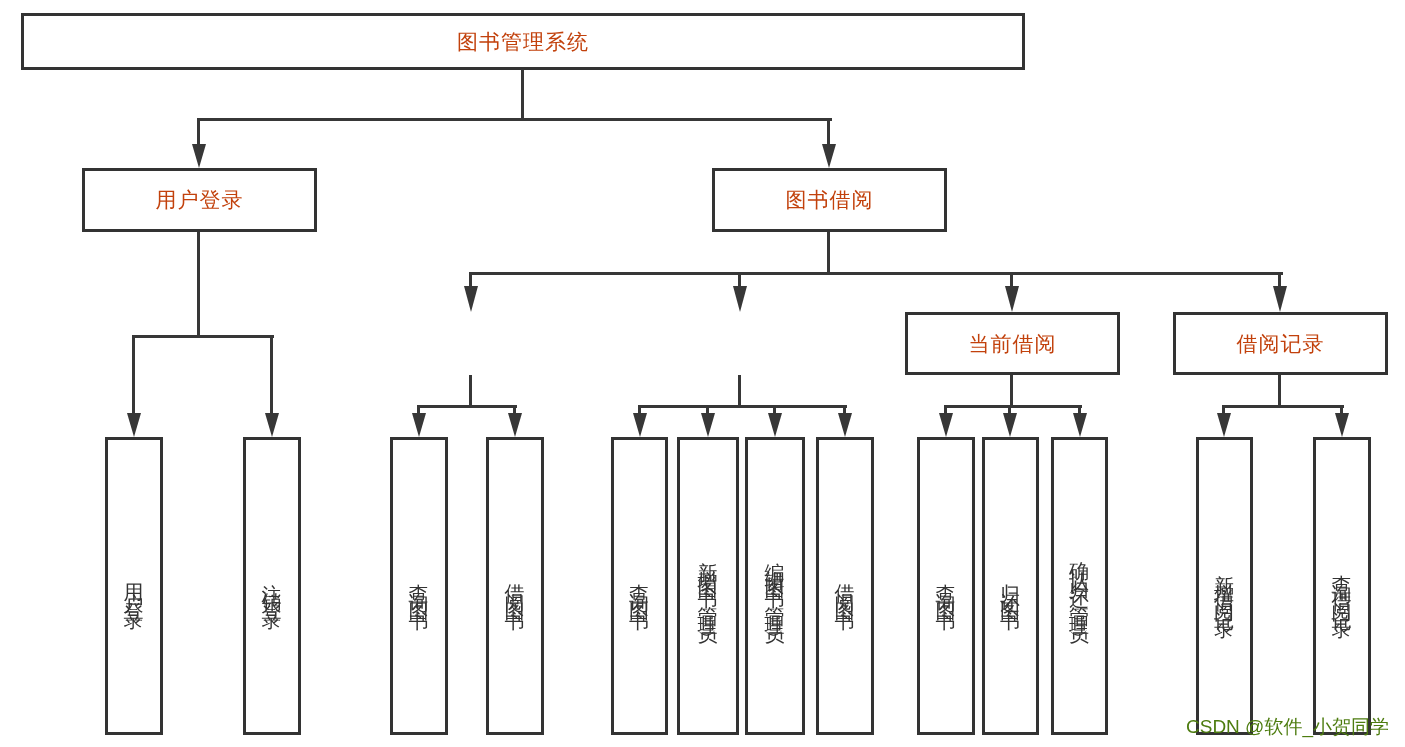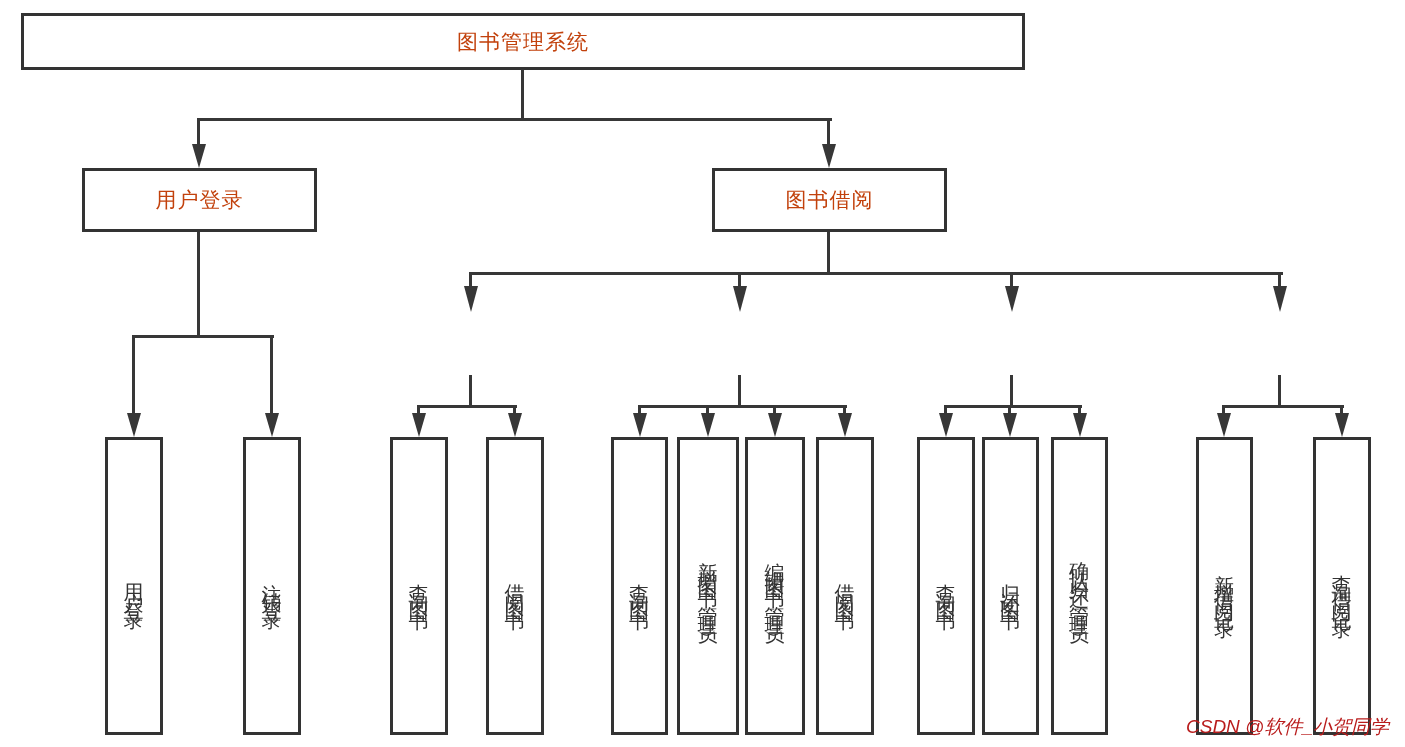--- a/index.html
+++ b/index.html
@@ -31,21 +31,21 @@
   .vl{position:absolute;width:3px;background:#373737;}
   .hl{position:absolute;height:3px;background:#373737;}
   .ar{
     position:absolute;width:0;height:0;
     border-left:7px solid transparent;border-right:7px solid transparent;
     border-top:24px solid #373737;
   }
   .ar.lg{border-top-width:26px;}
   .watermark{
     position:absolute;left:1186px;top:714px;
-    font-size:19px;color:#b91c1c;white-space:nowrap;z-index:5;font-style:italic;
+    font-size:19px;color:#4d7c0f;white-space:nowrap;z-index:5;
   }
 </style>
 </head>
 <body>
 
 <div class="stage">
 
   <div class="box" style="left:21px;top:13px;width:1004px;height:57px">
     <span>图书管理系统</span>
   </div>
@@ -75,20 +75,26 @@
   <div class="hl" style="left:469px;top:272px;width:814px"></div>
   <div class="vl" style="left:469px;top:272px;height:18px"></div>
   <div class="ar lg" style="left:464px;top:286px"></div>
   <div class="vl" style="left:738px;top:272px;height:18px"></div>
   <div class="ar lg" style="left:733px;top:286px"></div>
   <div class="vl" style="left:1010px;top:272px;height:18px"></div>
   <div class="ar lg" style="left:1005px;top:286px"></div>
   <div class="vl" style="left:1278px;top:272px;height:18px"></div>
   <div class="ar lg" style="left:1273px;top:286px"></div>
 
+  <div class="box" style="left:905px;top:312px;width:215px;height:63px">
+    <span>当前借阅</span>
+  </div>
+  <div class="box" style="left:1173px;top:312px;width:215px;height:63px">
+    <span>借阅记录</span>
+  </div>
 
   <div class="vl" style="left:469px;top:375px;height:32px"></div>
   <div class="hl" style="left:417px;top:405px;width:100px"></div>
   <div class="vl" style="left:417px;top:405px;height:10px"></div>
   <div class="ar" style="left:412px;top:413px"></div>
   <div class="vl" style="left:513px;top:405px;height:10px"></div>
   <div class="ar" style="left:508px;top:413px"></div>
 
   <div class="vl" style="left:738px;top:375px;height:32px"></div>
   <div class="hl" style="left:638px;top:405px;width:209px"></div>

